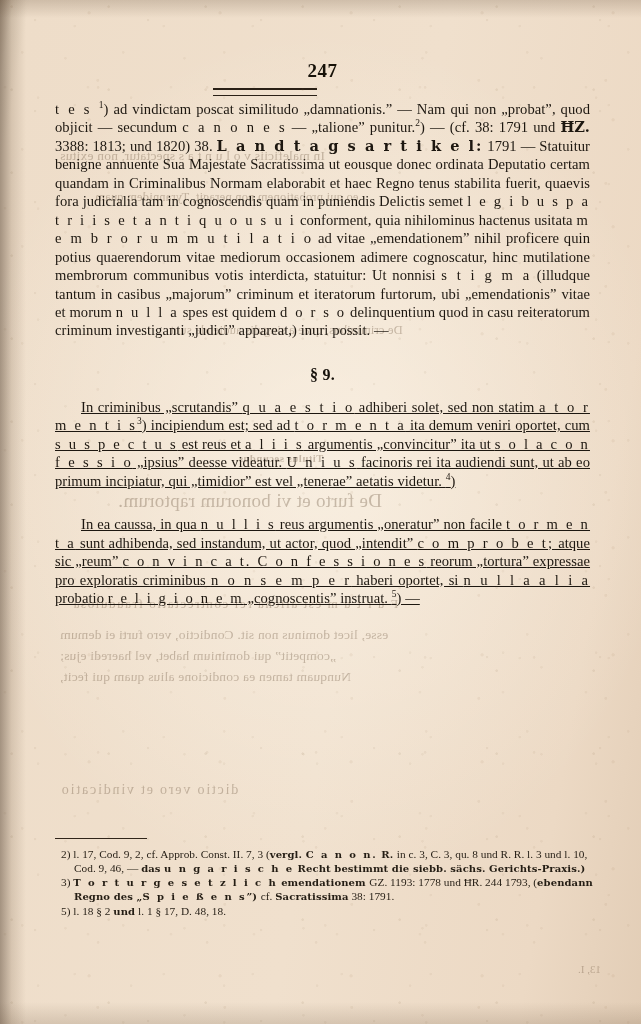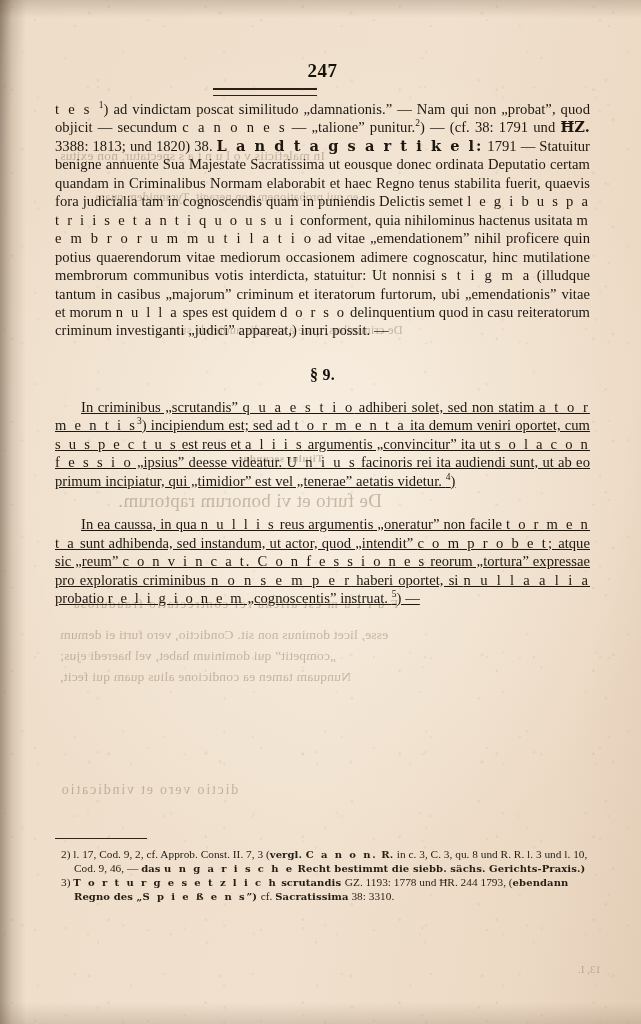--- a/index.html
+++ b/index.html
@@ -196,21 +196,22 @@
       <div class="gap-sec-before-10"></div>
       <div class="gap-sec-after-10"></div>
       <p class="para indent"><span>In ea caussa, in qua </span><span class="sp">n u l l i s</span><span> reus argumentis „oneratur” non facile </span><span class="sp">t o r m e n t a</span><span> sunt adhibenda, sed instandum, ut actor, quod „intendit” </span><span class="sp">c o m p r o b e t;</span><span> atque sic „reum” </span><span class="sp">c o n v i n c a t.  C o n f e s s i o n e s</span><span> reorum „tortura” expressae pro exploratis criminibus </span><span class="sp">n o n  s e m p e r</span><span> haberi oportet, si </span><span class="sp">n u l l a  a l i a</span><span> probatio </span><span class="sp">r e l i g i o n e m</span><span> „cognoscentis” instruat. </span><sup class="fn">5</sup><span>) —</span></p>
 
     </div>
 
     <div class="fn-rule"></div>
 
     <div class="footnotes">
       <p class="fnote"><span>2) </span><span><span>l. 17, Cod. 9, 2, cf. Approb. Const. II. 7, 3 (</span><span class="fr">vergl. </span><span class="fr-sp">C a n o n.</span><span class="fr"> R. </span><span>in c. 3, C. 3, qu. 8 und R. R. l. 3 und l. 10, Cod. 9, 46, — </span><span class="fr">das </span><span class="fr-sp">u n g a r i s c h e</span><span class="fr"> Recht bestimmt die siebb. sächs. Gerichts-Praxis.)</span></span></p>
-      <p class="fnote"><span>3) </span><span><span class="fr-sp">T o r t u r  g e s e t z l i c h</span><span class="fr"> scrutandis </span><span>GZ. 1193: 1778 und ĦR. 244 1793, (</span><span class="fr">ebendann Regno des „</span><span class="fr-sp">S p i e ß e n s</span><span class="fr">”) </span><span>cf. </span><span class="fr">Sacratissima</span><span> 38: 3310.</span></span></p>
+      <p class="fnote"><span>3) </span><span><span class="fr-sp">T o r t u r  g e s e t z l i c h</span><span class="fr"> emendationem </span><span>GZ. 1193: 1778 und ĦR. 244 1793, (</span><span class="fr">ebendann Regno des „</span><span class="fr-sp">S p i e ß e n s</span><span class="fr">”) </span><span>cf. </span><span class="fr">Sacratissima</span><span> 38: 1791.</span></span></p>
+      <p class="fnote"><span>5) </span><span><span>l. 18 § 2 </span><span class="fr">und</span><span> l. 1 § 17, D. 48, 18.</span></span></p>
     </div>
 
   </div>
 
   <div class="grain"></div>
   <div class="edge-left"></div>
   <div class="edge-top"></div>
   <div class="edge-bottom"></div>
 
 </div>

